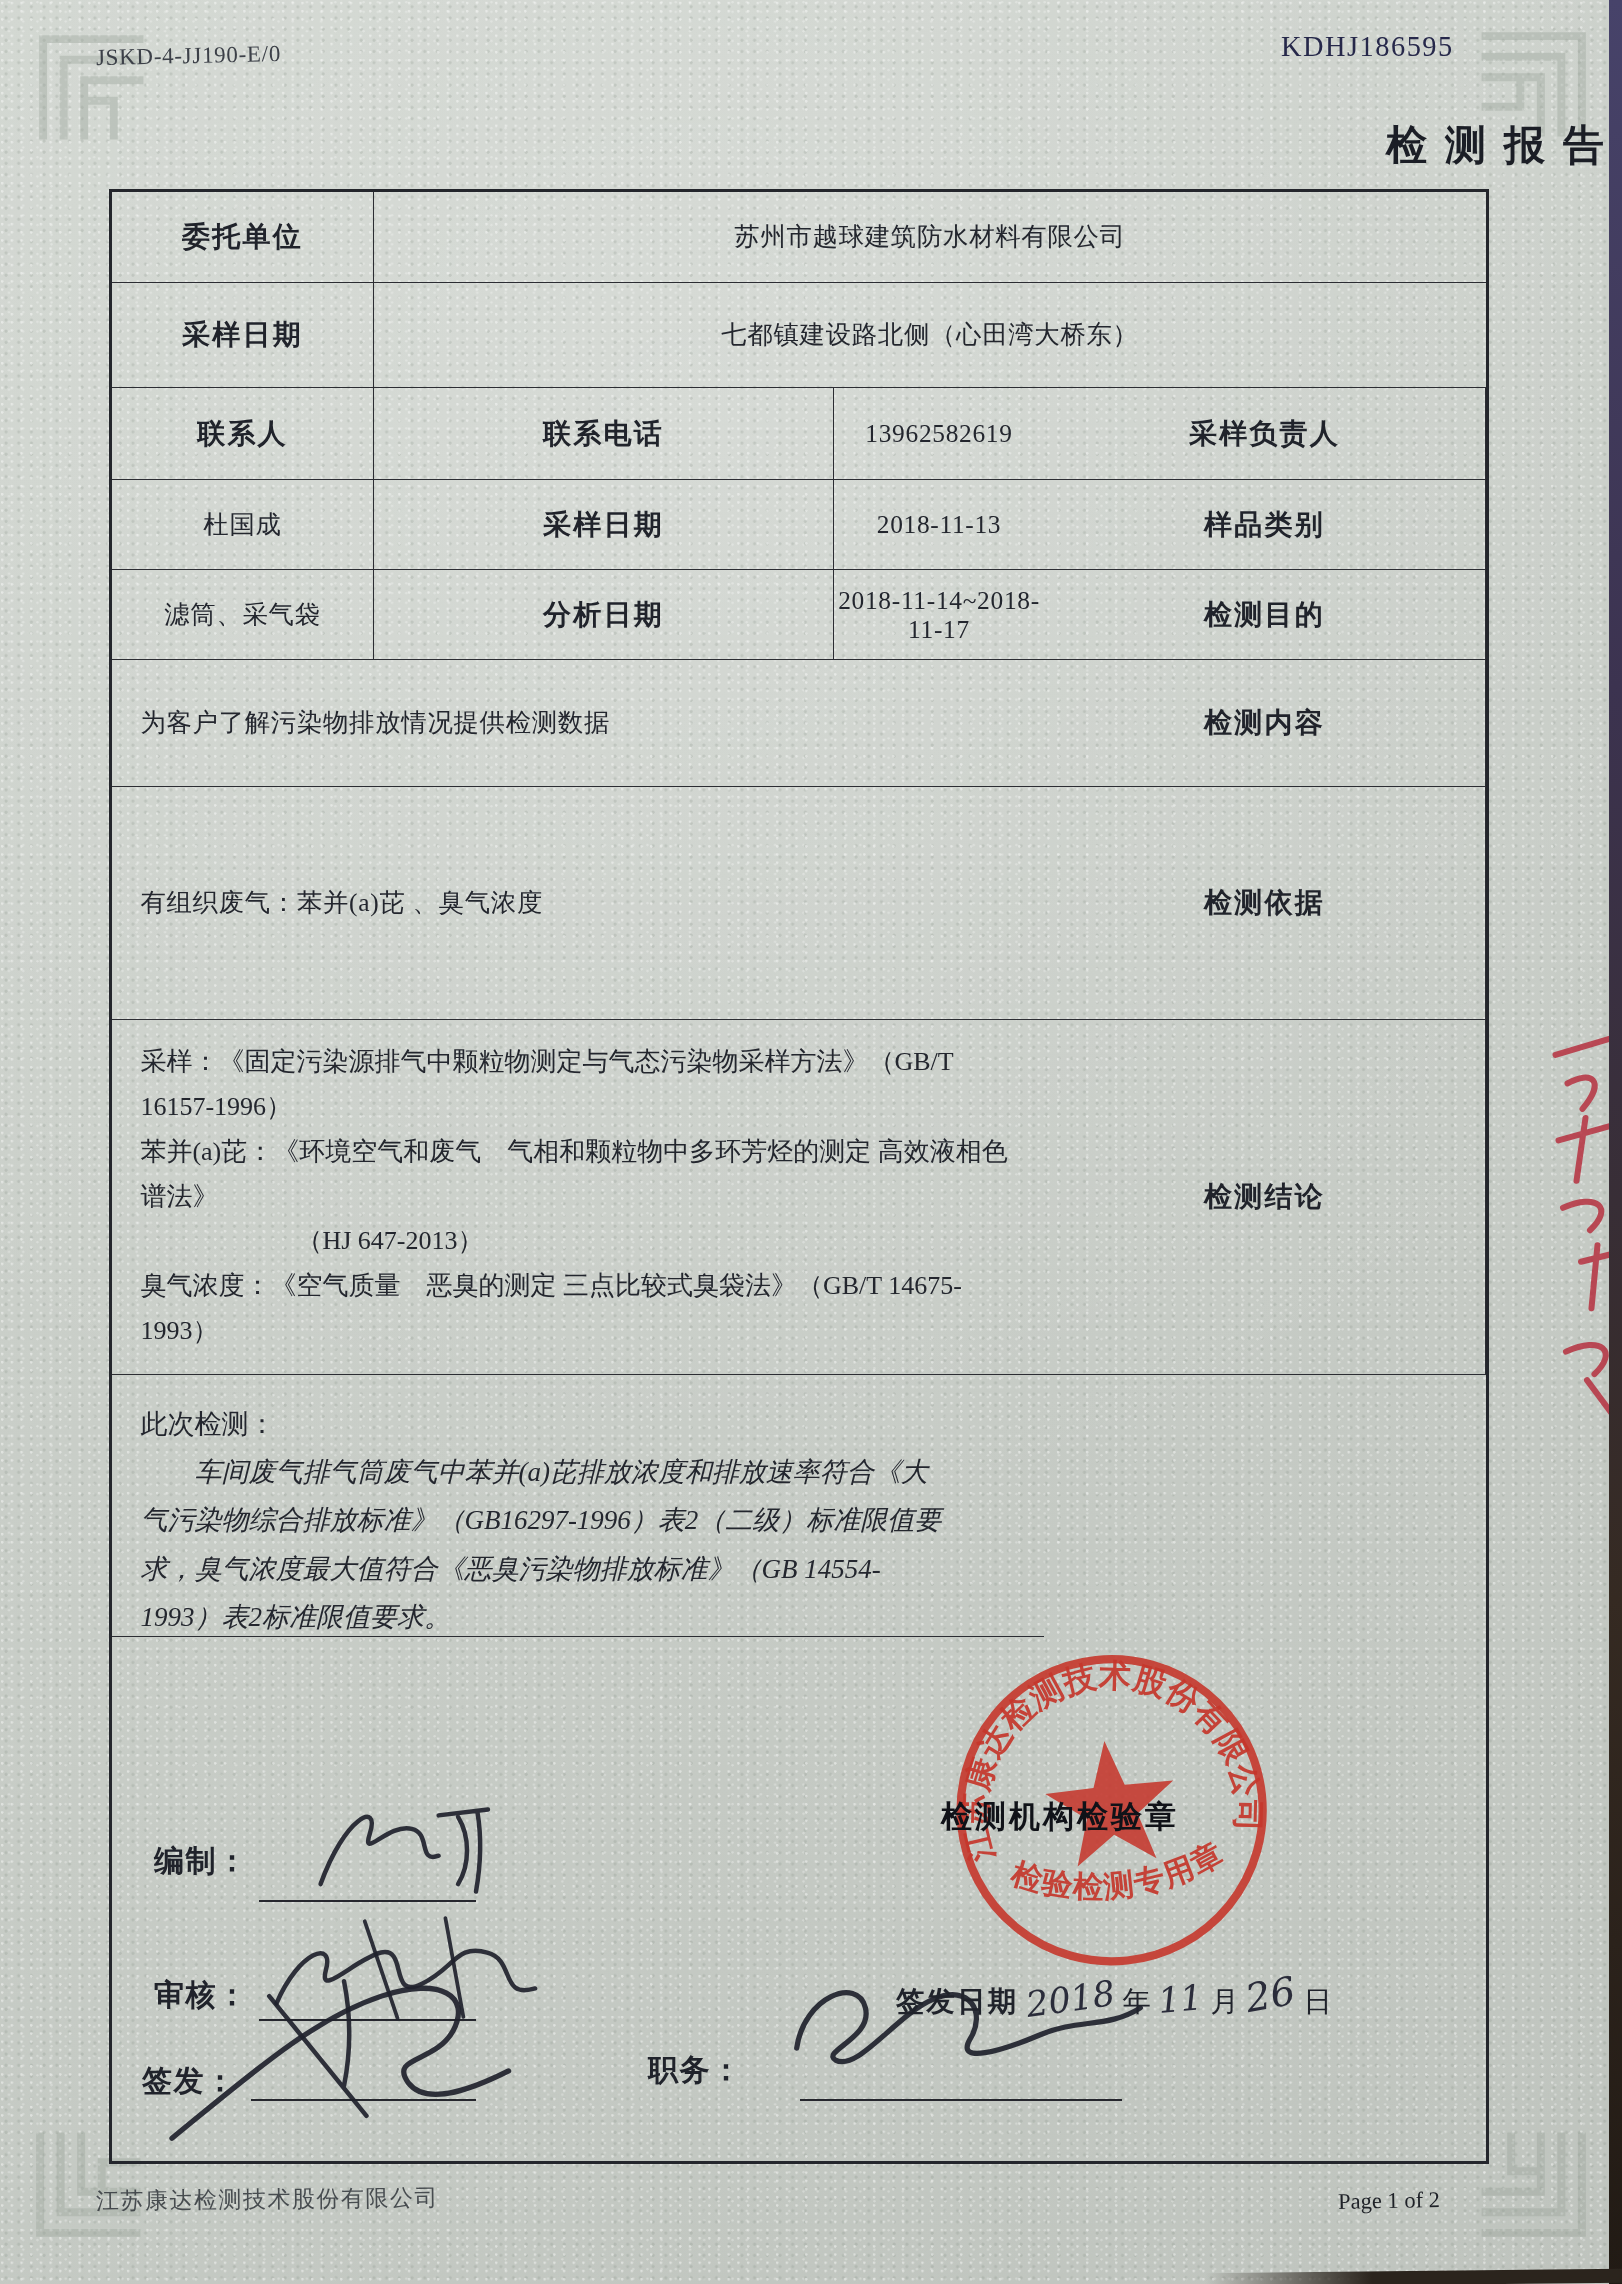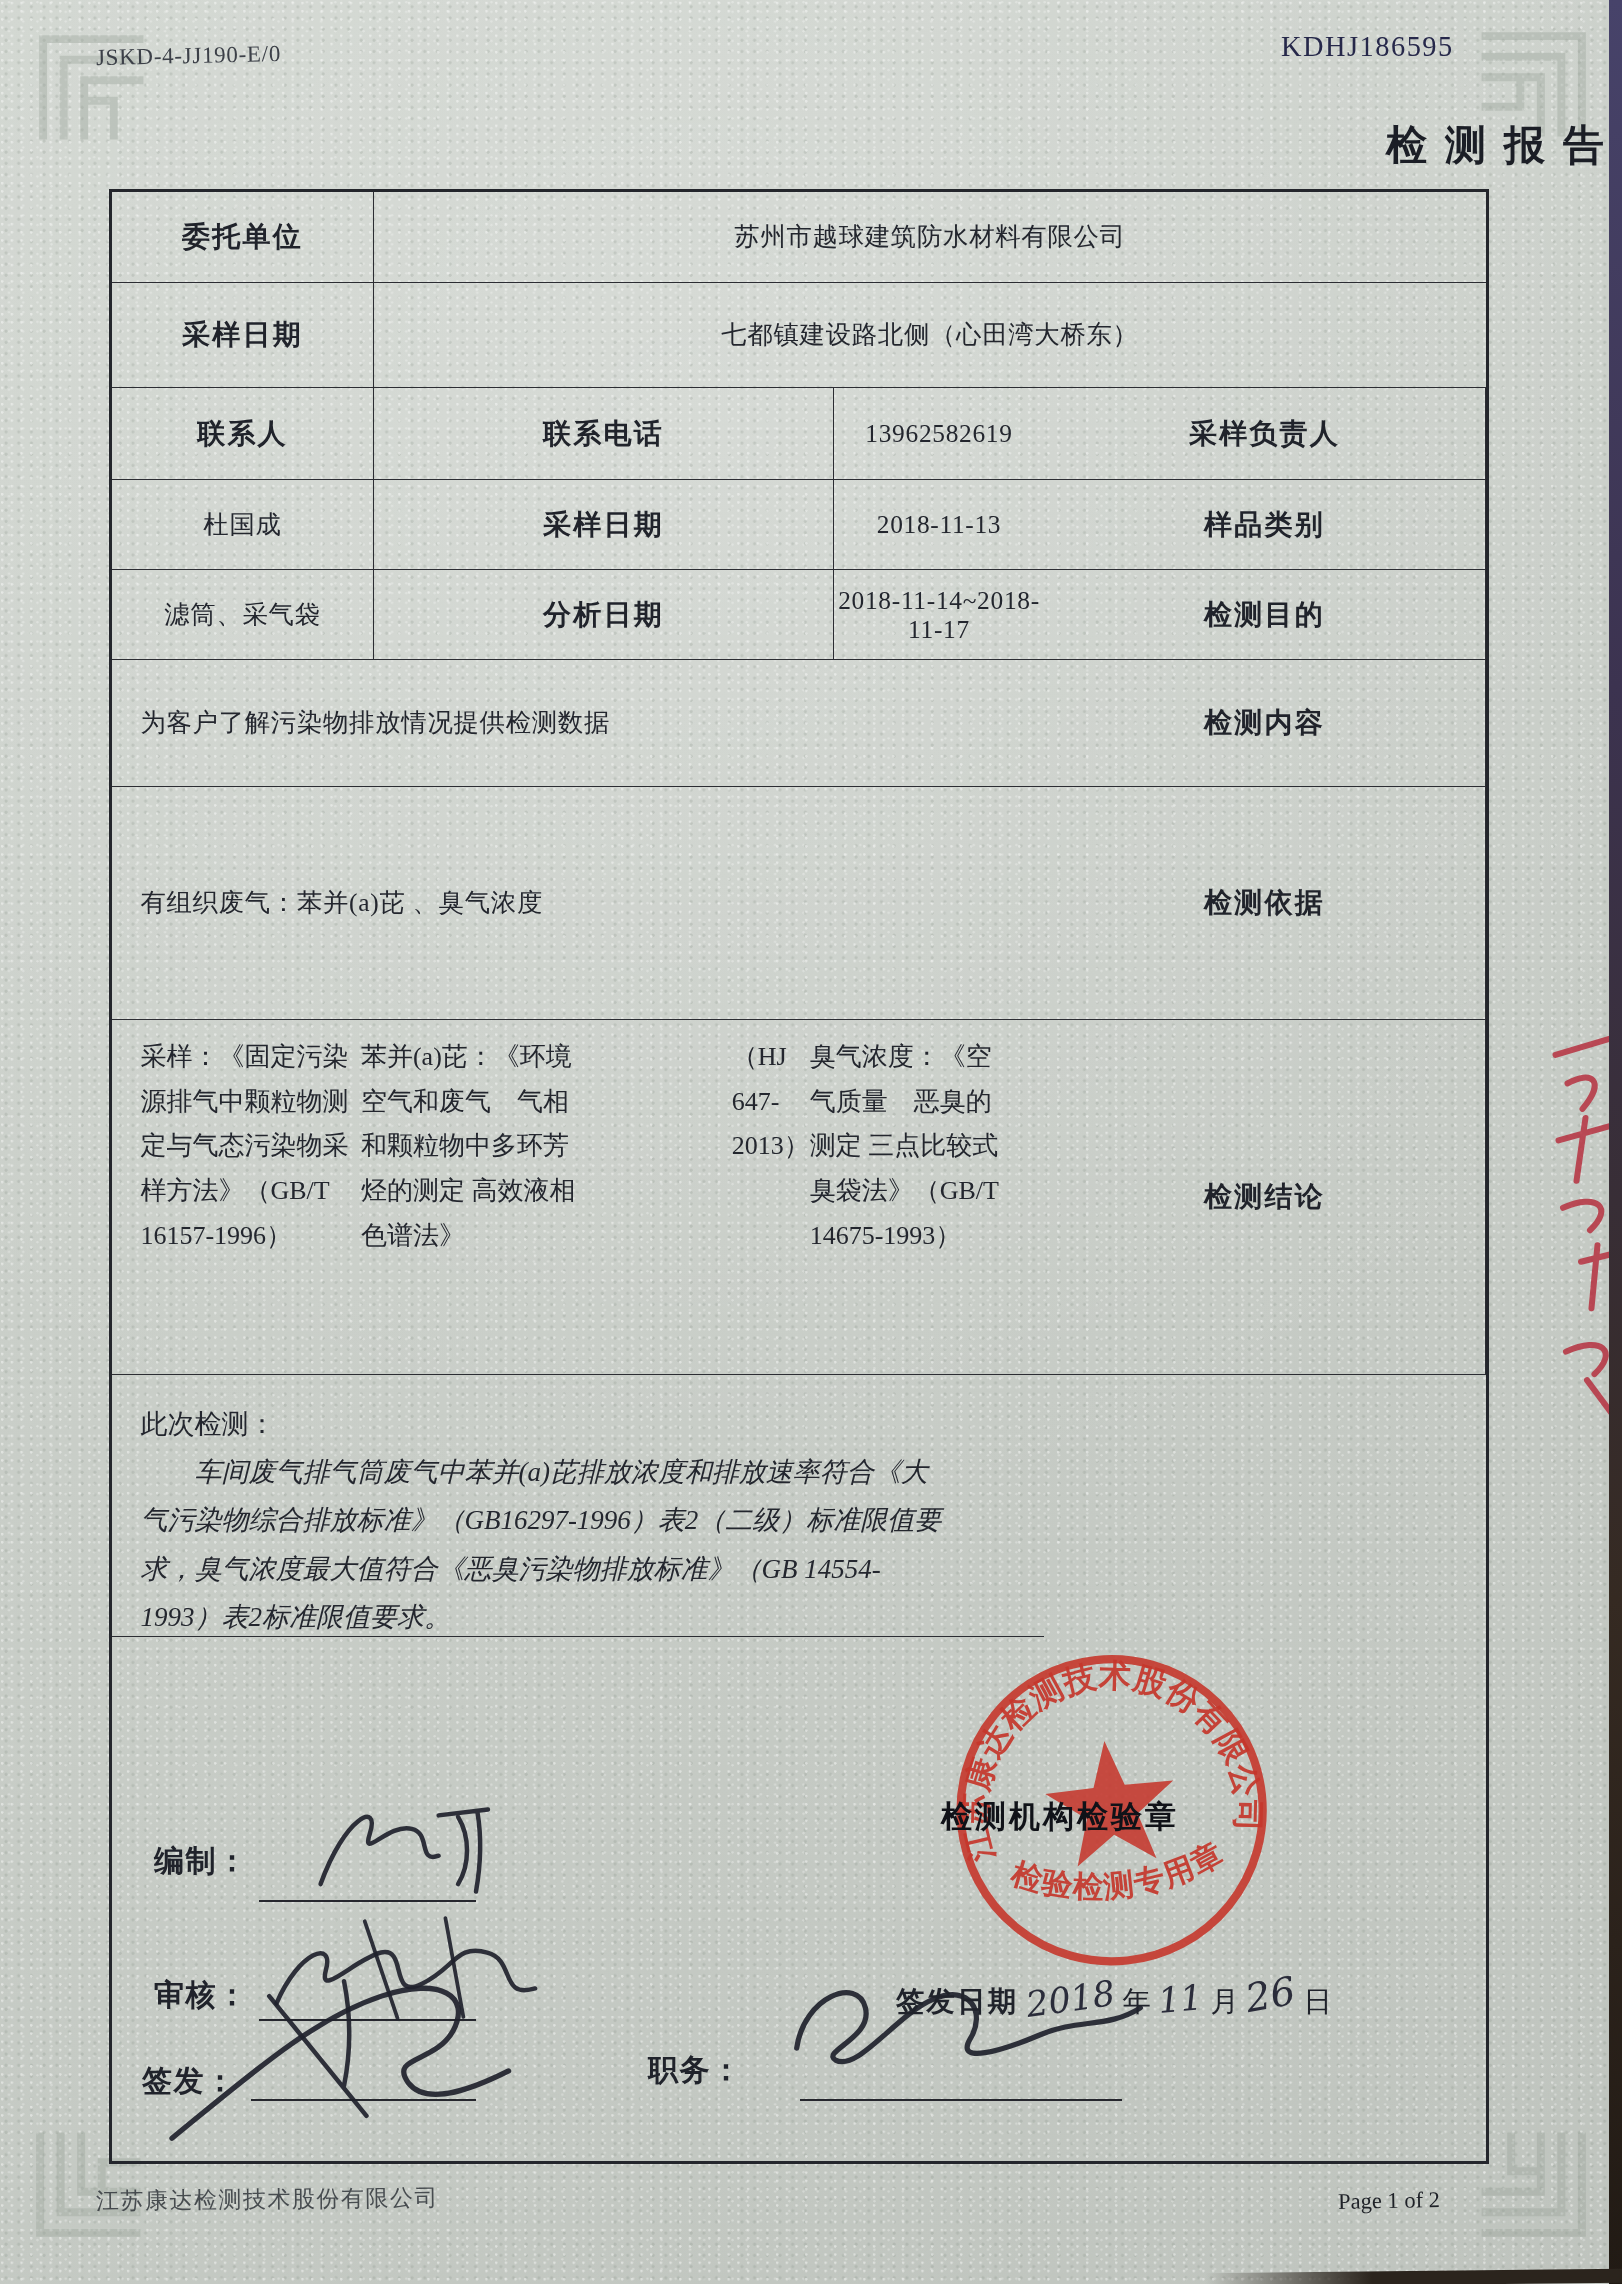--- a/index.html
+++ b/index.html
@@ -54,21 +54,21 @@
     box-sizing:border-box;display:flex;align-items:center;justify-content:center;
     overflow:hidden;
   }
   .cell.last-col{border-right:none;}
   .cell.last-row{border-bottom:none;}
   .span3{grid-column:span 3;}
   .span4{grid-column:1 / -1;}
   .lbl{font-size:28px;font-weight:700;letter-spacing:2.2px;color:#20232b;text-align:center;}
   .val{font-size:25.4px;color:#23262e;letter-spacing:0.7px;text-align:center;}
   .val.left{justify-content:flex-start;text-align:center;padding-left:28.4px;}
-  .multiline{flex-direction:row;align-items:flex-start;justify-content:center;
+  .multiline{flex-direction:column;align-items:flex-start;justify-content:center;
     padding:15px 30px 15px 28.4px;font-size:26px;line-height:1.72;color:#23262e;}
   .basis-indent{margin-left:156px;}
   .concl{flex-direction:column;align-items:flex-start;justify-content:flex-start;
     padding:25.4px 97px 0 28.4px;font-size:27px;line-height:1.78;color:#23262e;}
   .concl p{margin:0;text-indent:2em;font-style:italic;}
   
   .sig-cell{position:relative;display:block;}
   .sig-label{position:absolute;font-size:30px;font-weight:700;letter-spacing:1.5px;color:#20232b;}
   .uline{position:absolute;height:0;border-bottom:2.2px solid #26272e;}
   .sig-svg{position:absolute;}

